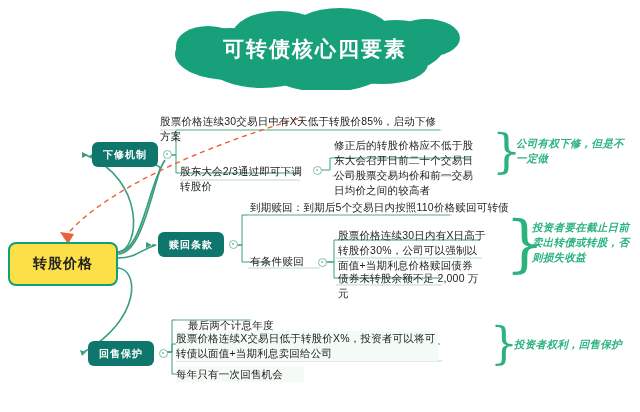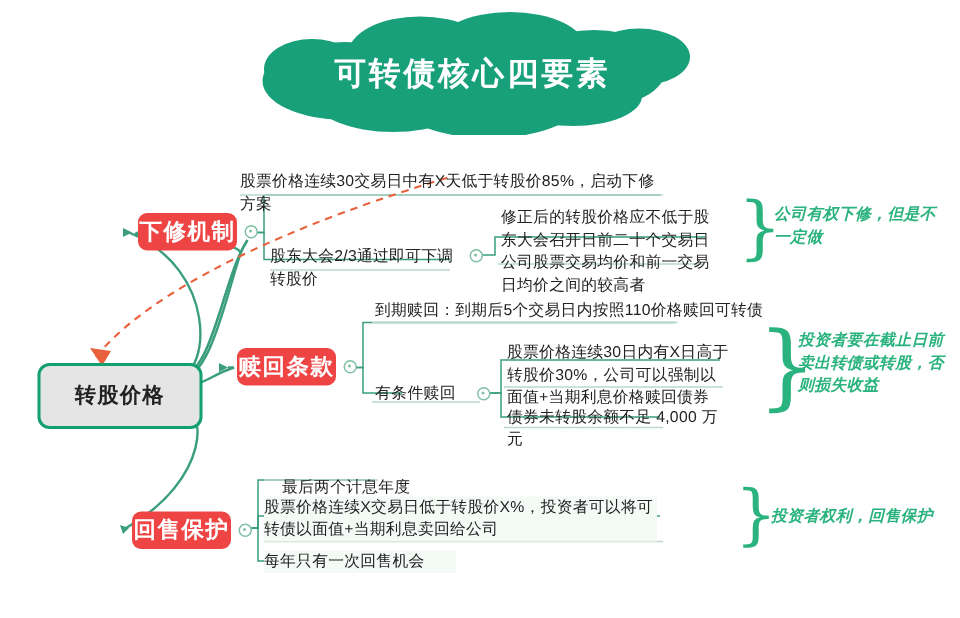--- a/index.html
+++ b/index.html
@@ -17,33 +17,33 @@
   .cloud-wrap{position:absolute;left:150px;top:8px;width:330px;height:82px;}
   .cloud-title{
     position:absolute;left:0;top:0;width:330px;height:82px;
     display:flex;align-items:center;justify-content:center;
     color:#ffffff;font-size:21px;font-weight:bold;letter-spacing:2px;
     z-index:3;
   }
 
   
   .root-node{
-    position:absolute;left:25px;top:242px;width:106px;height:40px;
-    background:#e5e5e5;border:2px solid #12a070;border-radius:8px;
+    position:absolute;left:8px;top:242px;width:106px;height:40px;
+    background:#fde047;border:2px solid #12a070;border-radius:8px;
     display:flex;align-items:center;justify-content:center;
     color:#222222;font-size:14px;font-weight:bold;letter-spacing:1px;
     z-index:5;
   }
 
   
   .branch{
     position:absolute;height:25px;
-    background:#ef4444;border-radius:6px;
+    background:#0f766e;border-radius:6px;
     display:flex;align-items:center;justify-content:center;
-    color:#ffffff;font-size:15px;font-weight:bold;letter-spacing:1px;
+    color:#ffffff;font-size:10px;font-weight:bold;letter-spacing:1px;
     z-index:5;
   }
   #branch-xiaxiu{left:92px;top:142px;width:66px;}
   #branch-shuhui{left:158px;top:232px;width:66px;}
   #branch-huishou{left:88px;top:341px;width:66px;}
 
   
   .leaf{
     position:absolute;
     font-size:10.5px;color:#222222;line-height:15px;
@@ -178,21 +178,21 @@
     <span>赎回条款</span>
   </div>
   <div class="dot" style="left:229px;top:240px;"></div>
 
   <div class="leaf" style="left:250px;top:200px;width:270px;">到期赎回：到期后5个交易日内按照110价格赎回可转债</div>
 
   <div class="sublabel" style="left:250px;top:255px;">有条件赎回</div>
   <div class="dot" style="left:318px;top:258px;"></div>
 
   <div class="leaf" style="left:338px;top:228px;width:148px;">股票价格连续30日内有X日高于转股价30%，公司可以强制以面值+当期利息价格赎回债券</div>
-  <div class="leaf" style="left:338px;top:271px;width:150px;">债券未转股余额不足 4,000 万元</div>
+  <div class="leaf" style="left:338px;top:271px;width:150px;">债券未转股余额不足 2,000 万元</div>
 
   <div class="brace" style="left:505px;top:213px;font-size:62px;line-height:62px;">}</div>
   <div class="annot" style="left:532px;top:220px;width:100px;">投资者要在截止日前卖出转债或转股，否则损失收益</div>
 
   <div class="branch" id="branch-huishou">
     <span>回售保护</span>
   </div>
   <div class="dot" style="left:159px;top:349px;"></div>
 
   <div class="leaf" style="left:176px;top:318px;width:120px;margin-left:12px;">最后两个计息年度</div>

